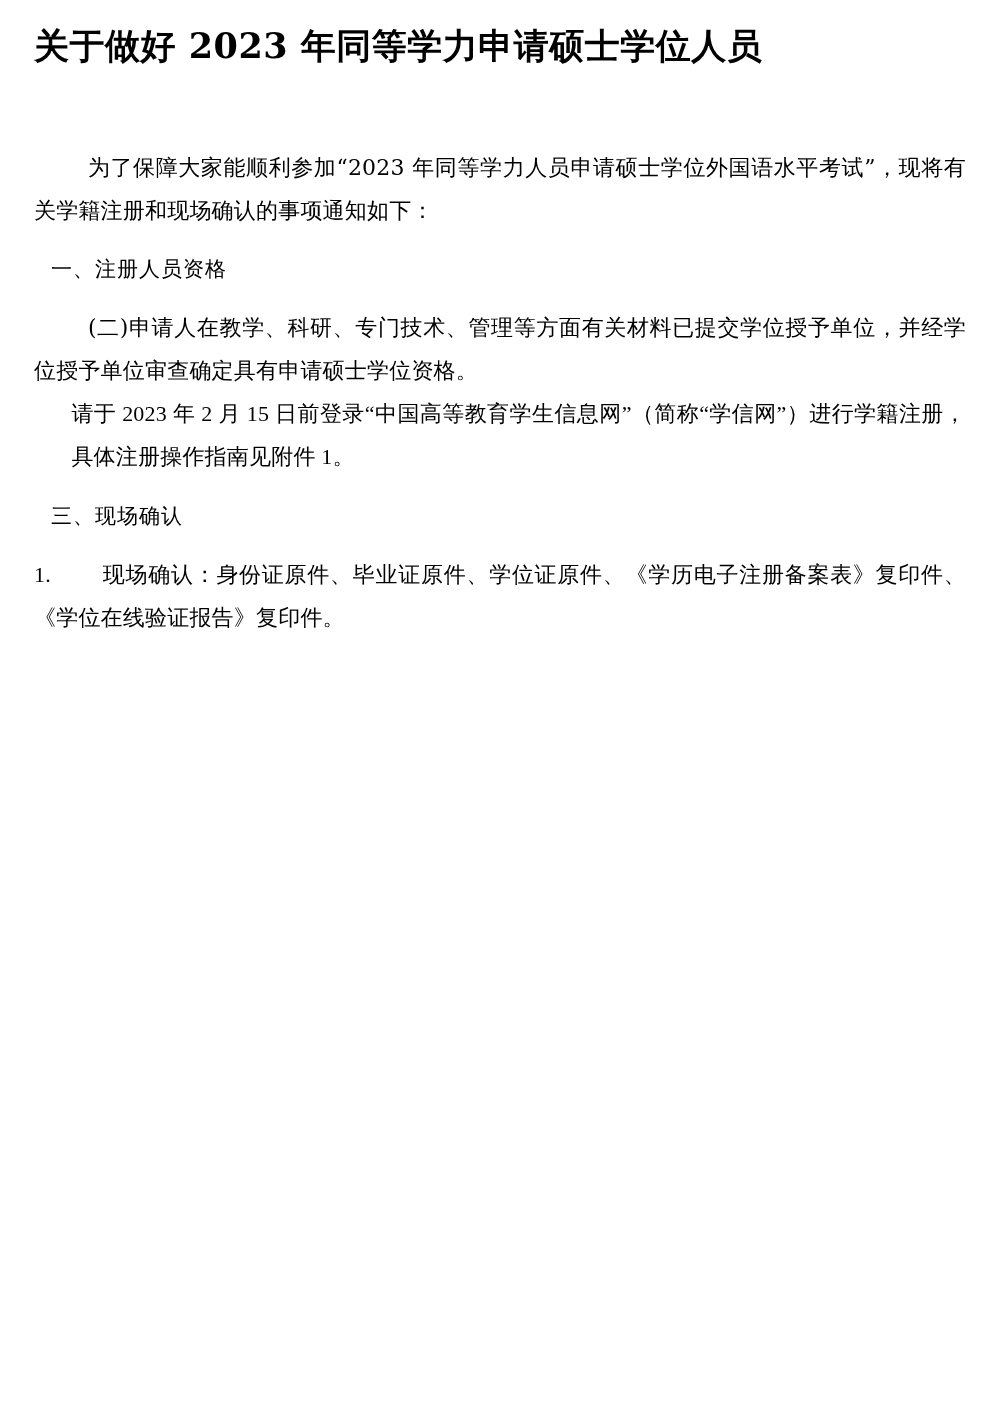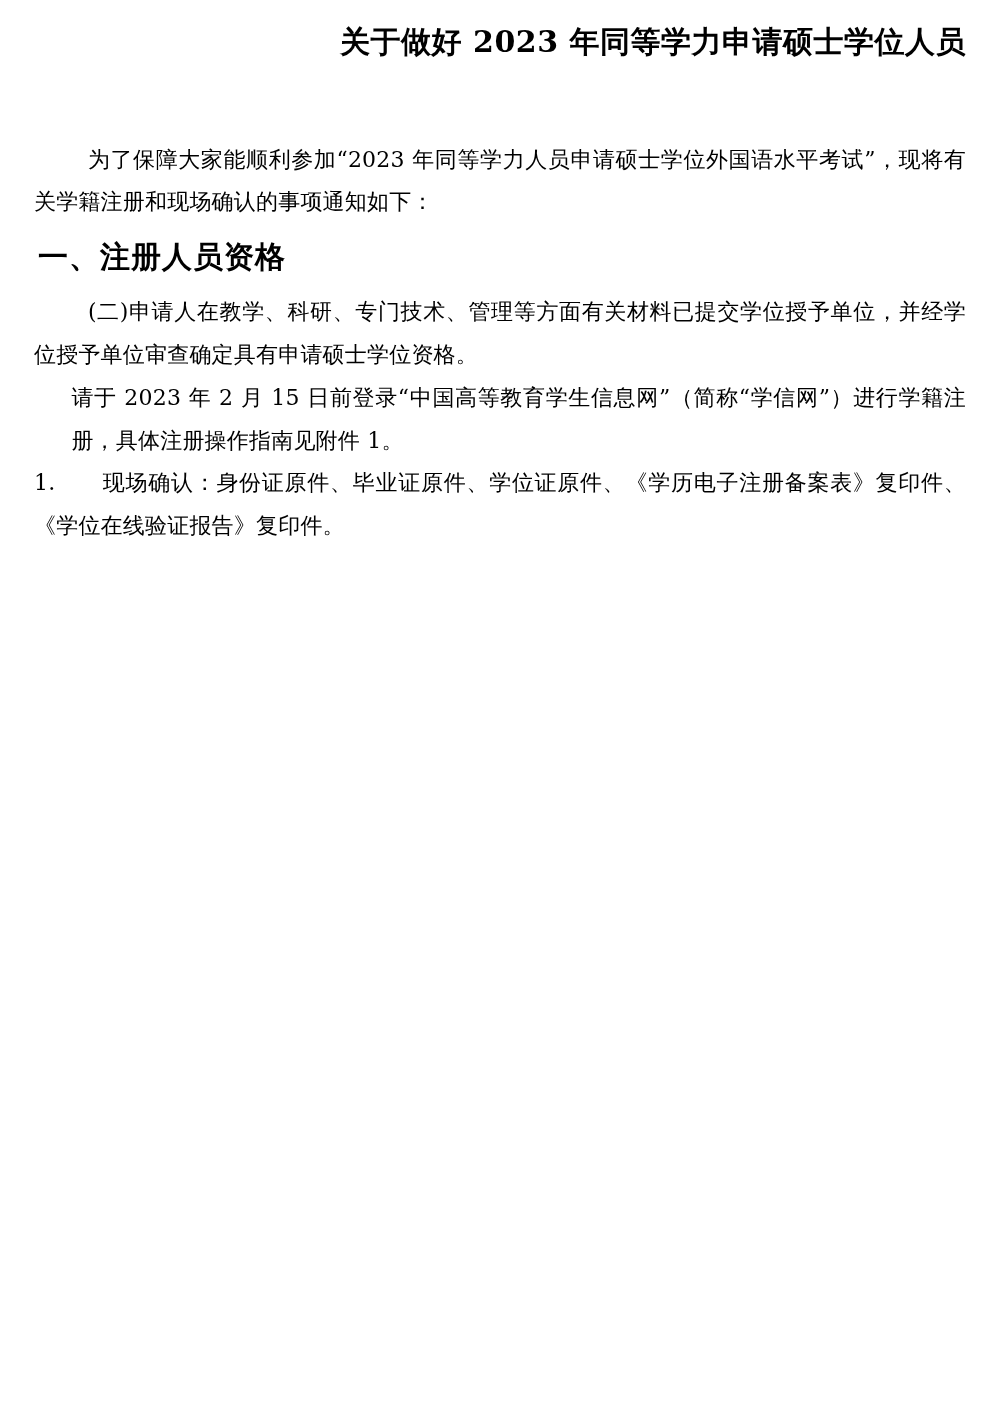--- a/index.html
+++ b/index.html
@@ -15,23 +15,23 @@
     overflow: hidden;
   }
   .page {
     width: 1000px;
     height: 1426px;
     box-sizing: border-box;
     padding: 18px 34px 0 34px;
     position: relative;
   }
   .doc-title {
-    text-align: right;
+    text-align: left;
     font-weight: bold;
-    font-size: 30px;
+    font-size: 35px;
     line-height: 1.62;
     letter-spacing: 0.5px;
     margin: 0;
   }
   .doc-title .line {
     display: block;
     white-space: nowrap;
   }
   .doc-number {
     text-align: right;
@@ -48,32 +48,33 @@
     font-size: 22px;
     line-height: 1.95;
     text-align: justify;
     text-justify: inter-ideograph;
     letter-spacing: 0.2px;
   }
   p.indent2 {
     text-indent: 2.45em;
   }
   h2.section {
-    margin: 4px;
-    font-size: 30px;
-    font-weight: bold;
+    margin: 17px;
+    font-size: 21px;
+    font-weight: normal;
     line-height: 1.95;
     letter-spacing: 1px;
   }
   p.sub-indent {
     text-indent: 2.45em;
   }
   p.hang {
     padding-left: 1.7em;
     text-indent: 0;
+    font-family: Liberation Serif, serif;
   }
   p.list-item {
     text-indent: 0;
     padding-left: 0;
   }
   .numbered {
     display: inline-block;
     min-width: 3.1em;
   }
 </style>
@@ -89,16 +90,17 @@
 
   <div class="body-block">
 
     <p class="para indent2">为了保障大家能顺利参加“2023 年同等学力人员申请硕士学位外国语水平考试”，现将有关学籍注册和现场确认的事项通知如下：</p>
 
     <h2 class="section">一、注册人员资格</h2>
     <p class="para sub-indent">(二)申请人在教学、科研、专门技术、管理等方面有关材料已提交学位授予单位，并经学位授予单位审查确定具有申请硕士学位资格。</p>
 
     <p class="para sub-indent hang">请于 2023 年 2 月 15 日前登录“中国高等教育学生信息网”（简称“学信网”）进行学籍注册，具体注册操作指南见附件 1。</p>
 
+    <h2 class="section">三、现场确认</h2>
     <p class="para list-item hang"><span class="numbered">1.</span><span>现场确认：身份证原件、毕业证原件、学位证原件、《学历电子注册备案表》复印件、《学位在线验证报告》复印件。</span></p>
 
   </div>
 </div>
 
 </body></html>

